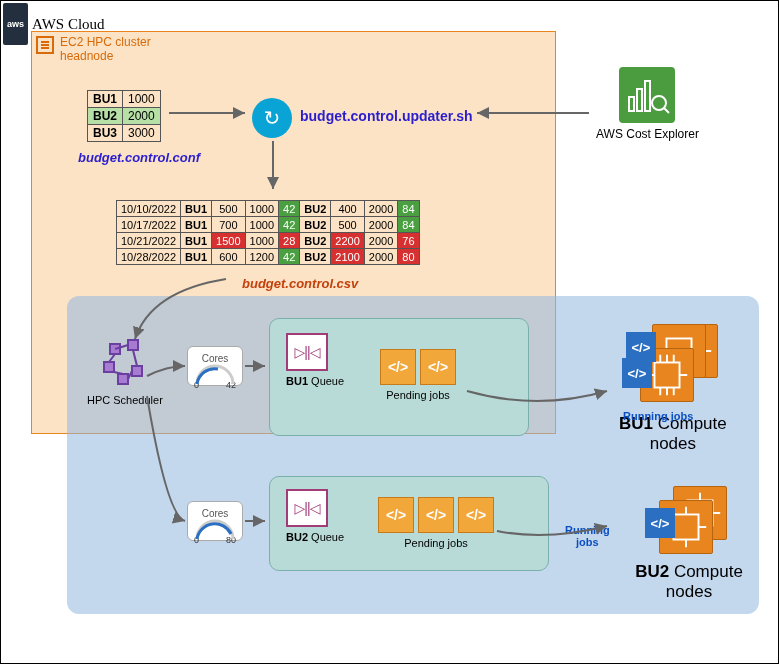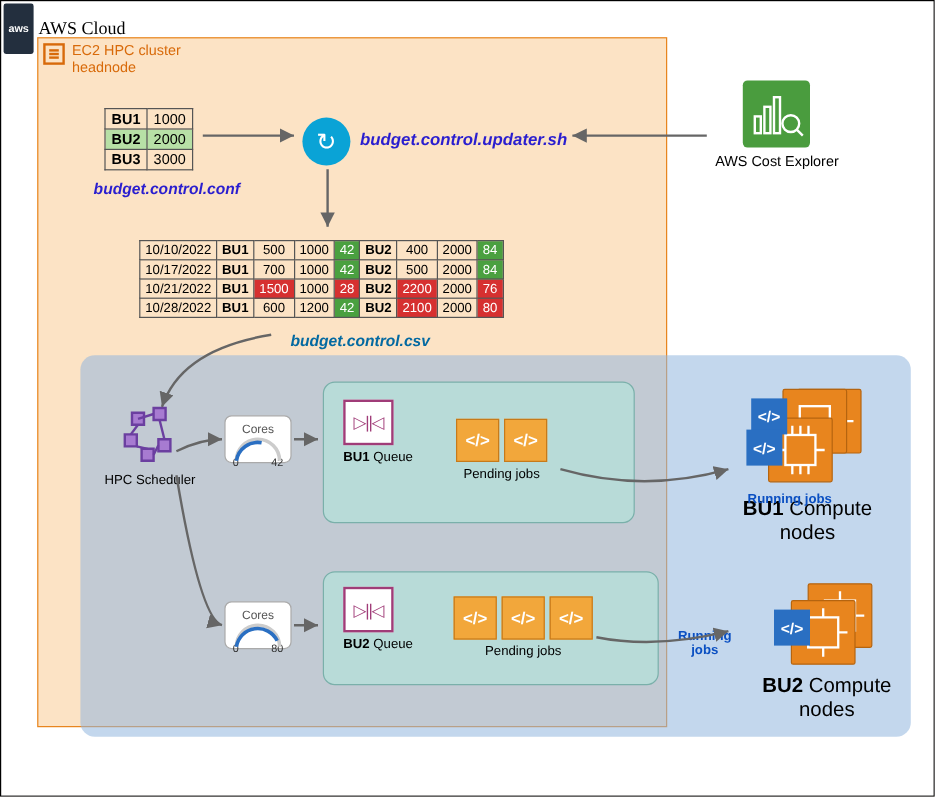--- a/index.html
+++ b/index.html
@@ -1,42 +1,42 @@
 <!DOCTYPE html>
 <html><head>
 <meta charset="utf-8">
 <style>
   * { box-sizing: border-box; margin: 0; padding: 0; }
   body { font-family: Arial, sans-serif; font-size: 12px; background: #fff; }
   .canvas { width: 779px; height: 664px; border: 1px solid #000; position: relative; background: #fff; }
   .aws-cloud-label { position: absolute; top: 2px; left: 2px; display: flex; align-items: center; gap: 4px; }
   .aws-badge { background: #232f3e; color: #fff; font-size: 9px; padding: 16px 4px; border-radius: 2px; font-weight: bold; }
   .aws-text { font-size: 15px; font-family: Liberation Serif, serif; }
-  .headnode { position: absolute; top: 30px; left: 30px; width: 525px; height: 575px; background: #fce3c5; border: 1px solid #e8851e; }
+  .headnode { position: absolute; top: 30px; left: 30px; width: 525px; height: 403px; background: #fce3c5; border: 1px solid #e8851e; }
   .headnode-title { position: absolute; top: 3px; left: 6px; color: #d86a0a; font-size: 12px; line-height: 1.2; }
   .orange-square { position: absolute; top: 4px; left: -22px; width: 18px; height: 18px; border: 2px solid #d86a0a; }
   .orange-square::after { content: ""; position: absolute; top: 3px; left: 3px; width: 8px; height: 2px; background: #d86a0a; box-shadow: 0 3px 0 #d86a0a, 0 6px 0 #d86a0a; }
   .conf-table { position: absolute; top: 58px; left: 55px; border-collapse: collapse; }
   .conf-table td { border: 1px solid #555; padding: 1px 5px; font-size: 12px; text-align: center; }
   .conf-table .bu { font-weight: bold; }
   .green-cell { background: #b7e0a6; }
   .conf-label { position: absolute; top: 118px; left: 46px; color: #2a1ecf; font-style: italic; font-weight: bold; font-size: 13px; }
   .updater-icon { position: absolute; top: 66px; left: 220px; width: 40px; height: 40px; border-radius: 50%; background: #0aa3d6; display: flex; align-items: center; justify-content: center; }
   .updater-icon span { color: #fff; font-size: 20px; }
-  .updater-label { position: absolute; top: 76px; left: 268px; color: #2a1ecf; font-style: italic; font-weight: bold; font-size: 14px; }
+  .updater-label { position: absolute; top: 76px; left: 268px; color: #2a1ecf; font-weight: bold; font-size: 14px; }
   .cost-explorer { position: absolute; top: 66px; left: 595px; text-align: center; }
   .cost-icon { width: 56px; height: 56px; background: #4a9c3e; border-radius: 4px; margin: 0 auto; position: relative; }
   .cost-icon svg { width: 56px; height: 56px; }
   .cost-label { font-size: 12px; margin-top: 4px; }
   .csv-table { position: absolute; top: 168px; left: 84px; border-collapse: collapse; }
   .csv-table td { border: 1px solid #555; padding: 0 4px; font-size: 11px; text-align: center; height: 16px; }
   .csv-table .bold { font-weight: bold; }
   .red-cell { background: #d63030; color: #fff; }
   .green2-cell { background: #4aa040; color: #fff; }
-  .csv-label { position: absolute; top: 244px; left: 210px; color: #0369a1; font-style: italic; font-weight: bold; font-size: 13px; }
+  .csv-label { position: absolute; top: 244px; left: 210px; color: #c2410c; font-style: italic; font-weight: bold; font-size: 13px; }
   .blue-box { position: absolute; top: 295px; left: 66px; width: 692px; height: 318px; background: rgba(146,183,222,0.55); border-radius: 12px; }
   .scheduler { position: absolute; top: 40px; left: 20px; text-align: center; }
   .scheduler-icon { width: 54px; height: 54px; margin: 0 auto; }
   .scheduler-label { font-size: 11px; margin-top: 4px; }
   .gauge { width: 56px; height: 40px; background: #fff; border: 1px solid #aaa; border-radius: 6px; position: absolute; text-align: center; }
   .gauge-title { font-size: 10px; margin-top: 6px; color: #555; }
   .gauge-arc { position: relative; height: 18px; }
   .gauge-arc svg { width: 44px; height: 22px; }
   .gauge-nums { display: flex; justify-content: space-between; font-size: 9px; padding: 0 6px; color: #333; margin-top: -2px;}
   .queue-box { position: absolute; background: #b8dbd8; border: 1px solid #7ab0aa; border-radius: 10px; padding: 10px; }

